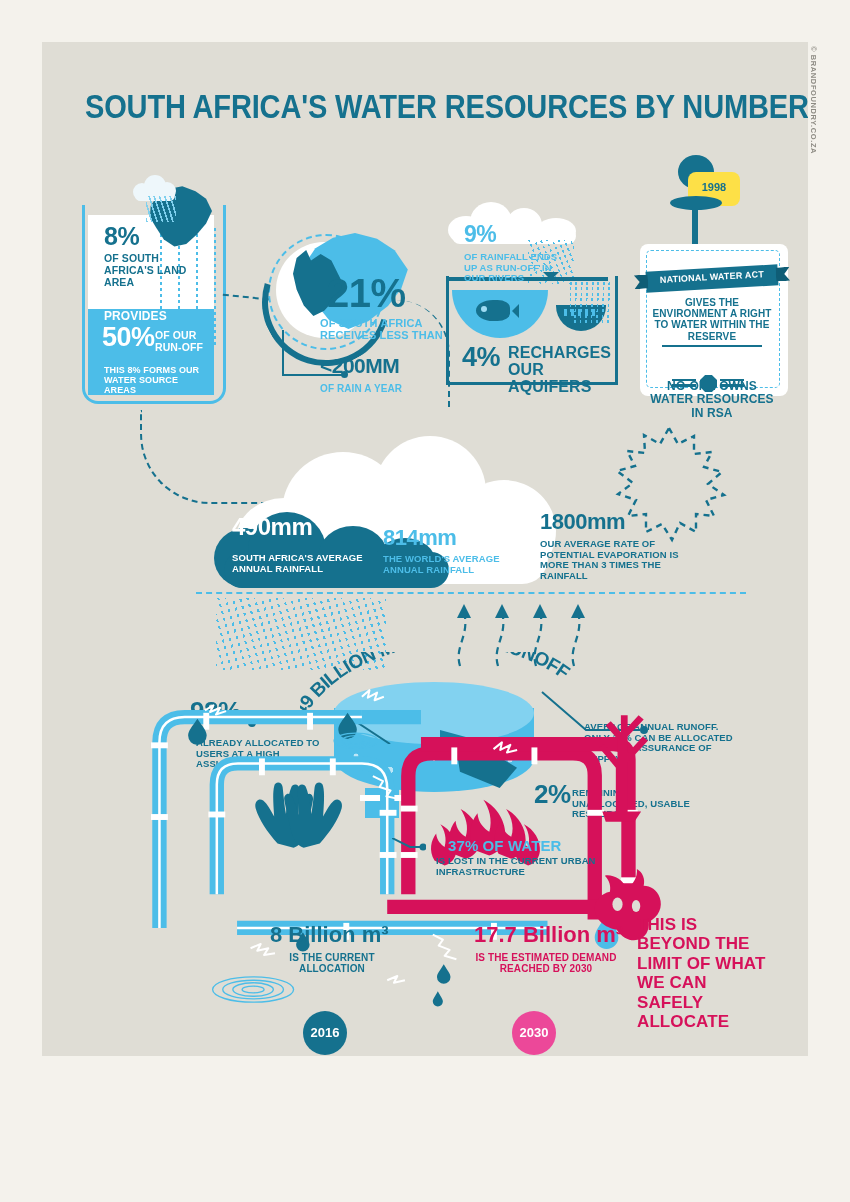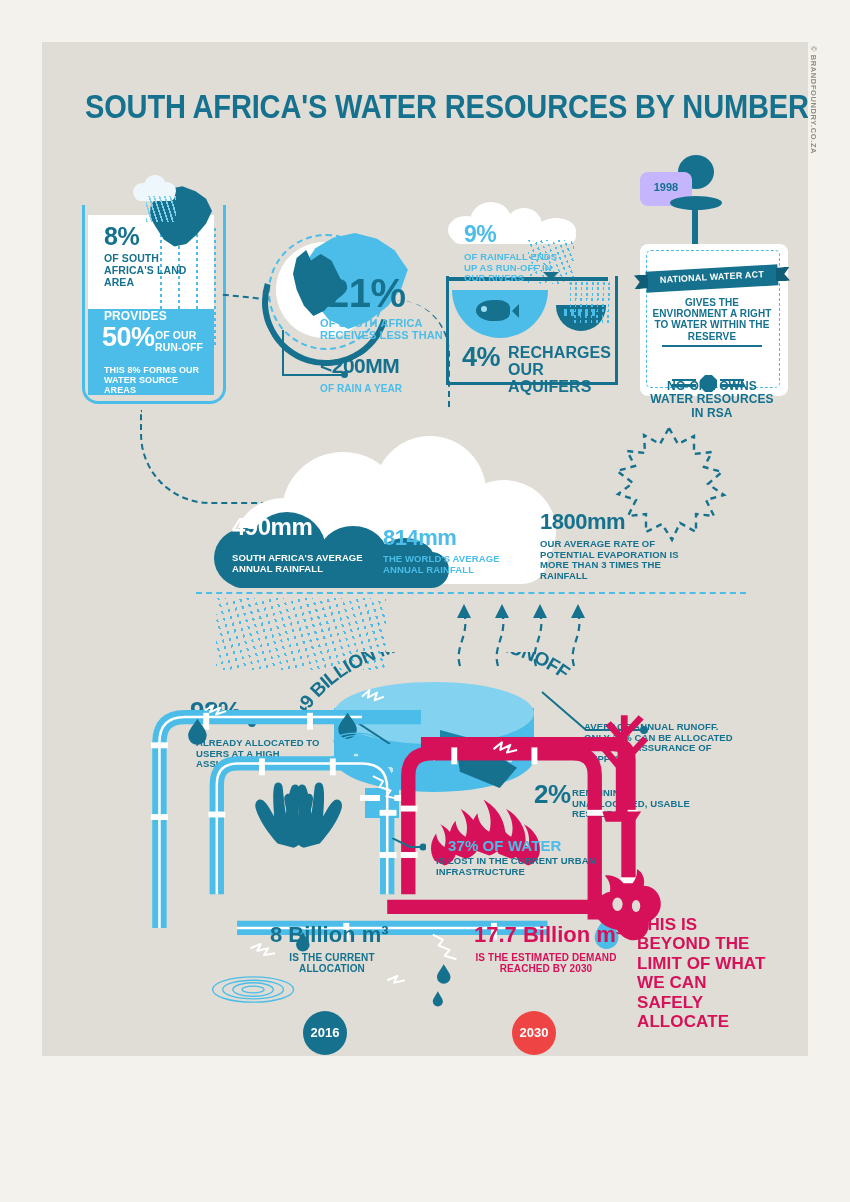--- a/index.html
+++ b/index.html
@@ -124,21 +124,21 @@
   .wavebot{position:absolute;left:446px;top:382px;width:168px;height:10px;
      background:repeating-linear-gradient(90deg,#15718e 0 6px,transparent 6px 12px);
      -webkit-mask-image:radial-gradient(circle at 3px 0,#000 3px,transparent 3px);}
 
   
   .cert{position:absolute;left:640px;top:244px;width:148px;height:152px;background:#fff;
      border-radius:8px;}
   .cert-dash{position:absolute;left:646px;top:250px;width:132px;height:136px;
      border:1.6px dashed #4cbde8;border-radius:5px;}
   .pin-head{position:absolute;left:678px;top:155px;width:36px;height:34px;border-radius:50%;background:#15718e;}
-  .pin-body{position:absolute;left:640px;top:172px;width:52px;height:34px;border-radius:8px;background:#c4b5fd;}
+  .pin-body{position:absolute;left:688px;top:172px;width:52px;height:34px;border-radius:8px;background:#fde047;}
   .pin-body .yr{position:absolute;left:0;right:0;top:9px;text-align:center;font-size:11px;
      font-weight:bold;color:#15718e;}
   .pin-ring{position:absolute;left:670px;top:196px;width:52px;height:14px;border-radius:50%;background:#15718e;}
   .pin-needle{position:absolute;left:692px;top:205px;width:6px;height:55px;background:#15718e;}
   .pin-needle:after{content:"";position:absolute;left:-4px;bottom:-12px;width:0;height:0;
      border:7px solid transparent;border-top-color:#15718e;}
   .ribbon{position:absolute;left:646px;top:268px;width:132px;height:21px;background:#15718e;
      transform:rotate(-3.2deg);}
   .ribbon span{position:absolute;left:0;right:0;top:4px;text-align:center;font-size:9px;
      font-weight:bold;color:#fff;letter-spacing:.2px;}
@@ -225,21 +225,21 @@
   .pipes{position:absolute;left:0;top:0;width:766px;height:1014px;}
   .n37{position:absolute;left:448px;top:838px;font-size:15px;color:#4cbde8;}
   .n37s{position:absolute;left:424px;top:856px;font-size:9.5px;color:#15718e;width:160px;margin-left:12px;}
   .n15{position:absolute;left:270px;top:922px;font-size:22px;color:#15718e;font-weight:bold;}
   .n15s{position:absolute;left:262px;top:952px;width:140px;text-align:center;font-size:10px;color:#15718e;}
   .n177{position:absolute;left:474px;top:922px;font-size:22px;color:#d6115a;font-weight:bold;}
   .n177s{position:absolute;left:466px;top:952px;width:160px;text-align:center;font-size:10px;color:#d6115a;}
   .badge2016{position:absolute;left:303px;top:1011px;width:44px;height:44px;border-radius:50%;
      background:#15718e;color:#fff;font-size:13px;font-weight:bold;text-align:center;line-height:44px;}
   .badge2030{position:absolute;left:512px;top:1011px;width:44px;height:44px;border-radius:50%;
-     background:#ef4444;color:#fff;font-size:13px;font-weight:bold;text-align:center;line-height:44px;}
+     background:#ec4899;color:#fff;font-size:13px;font-weight:bold;text-align:center;line-height:44px;}
   .beyond{position:absolute;left:637px;top:915px;font-size:17px;color:#d6115a;line-height:1.14;width:130px;}
 </style>
 </head>
 <body>
 
 <div class="copyright">© BRANDFOUNDRY.CO.ZA</div>
 
 <div class="poster">
 
   <div style="position:absolute;left:-42px;top:-42px;width:850px;height:1202px;">

